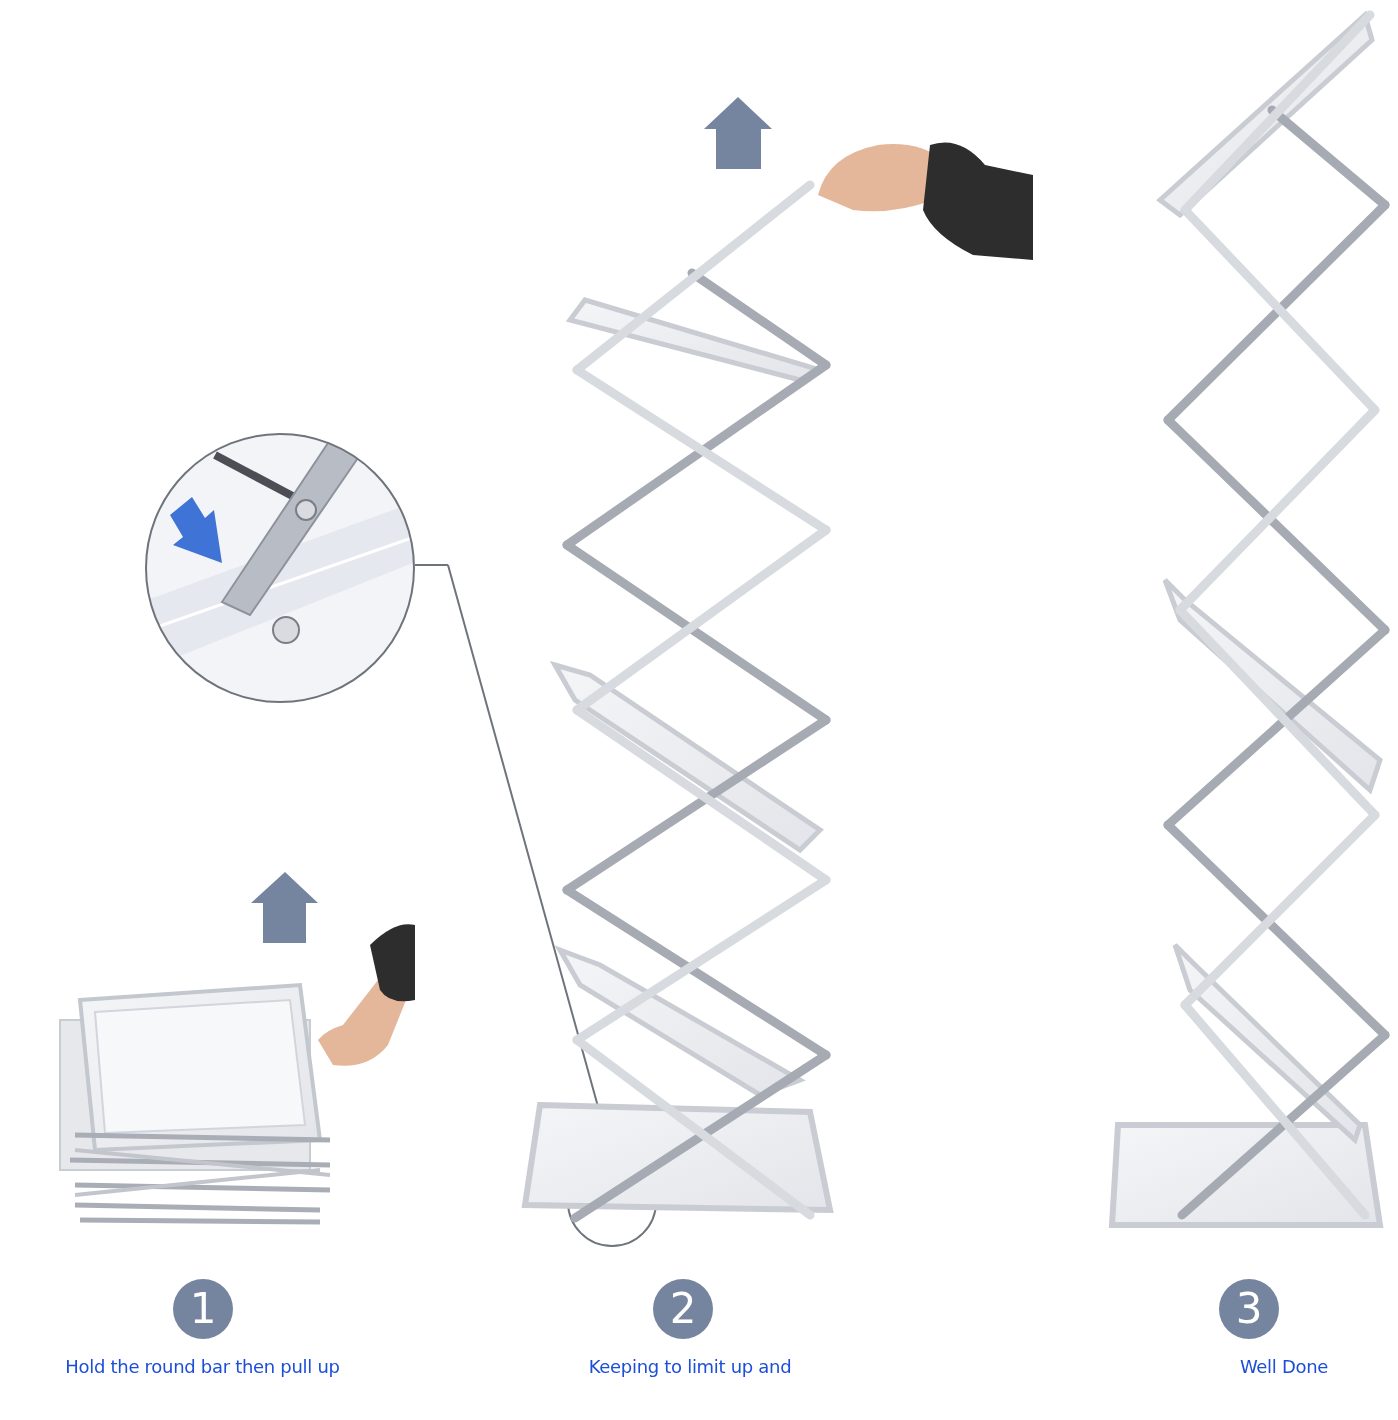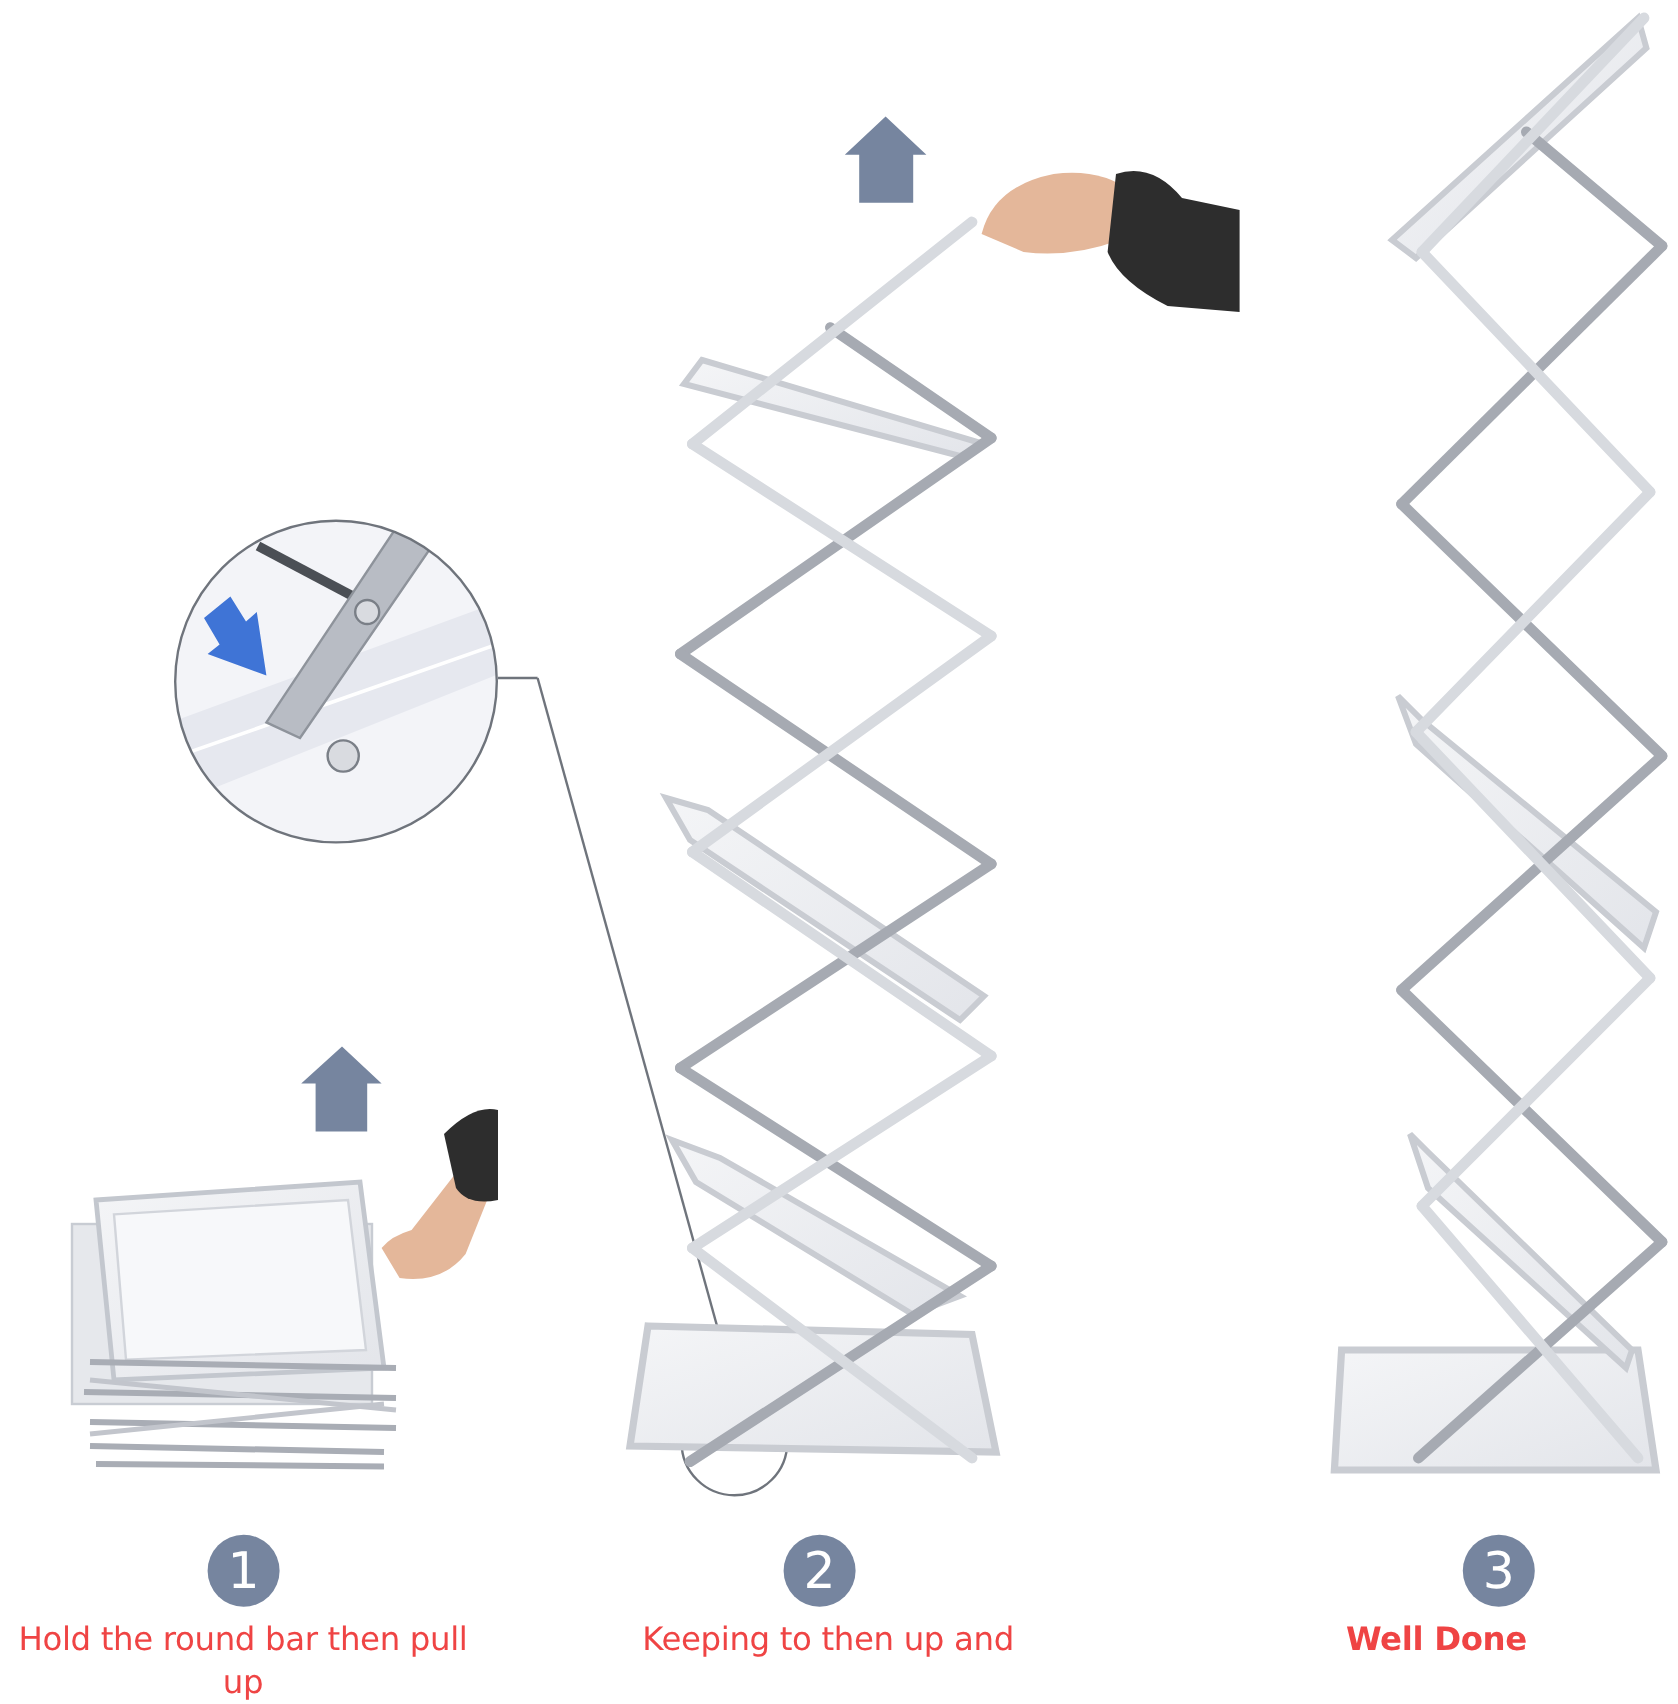--- a/index.html
+++ b/index.html
@@ -2,21 +2,21 @@
 <html><head>
 <meta charset="utf-8">
 <style>
   html, body { margin: 0; padding: 0; background: #ffffff; }
   body { width: 1398px; height: 1420px; position: relative; overflow: hidden;
          font-family: "DejaVu Sans", sans-serif; }
   .stage { position: absolute; left: 0; top: 0; width: 1398px; height: 1420px; }
   .step-badge { position: absolute; width: 60px; height: 60px; border-radius: 50%;
                 background: #76859f; color: #fff; font-size: 42px; line-height: 60px;
                 text-align: center; font-family: "DejaVu Sans", sans-serif; }
-  .step-caption { position: absolute; color: #ef4444; font-size: 27px; line-height: 36px;
+  .step-caption { position: absolute; color: #1d4ed8; font-size: 18px; line-height: 36px;
                   text-align: center; font-family: "DejaVu Sans", sans-serif; letter-spacing: -0.3px; }
 </style>
 </head>
 <body>
 
 <div class="stage">
 <svg width="1398" height="1420" viewBox="0 0 1398 1420" xmlns="http://www.w3.org/2000/svg">
   <defs>
     <linearGradient id="shelf" x1="0" y1="0" x2="1" y2="1">
       <stop offset="0" stop-color="#f4f5f7"></stop>
@@ -123,17 +123,17 @@
       <line x1="1185" y1="1005" x2="1365" y2="1215"></line>
     </g>
   </g>
 </svg>
 
 
 <div class="step-badge" style="left:173px;top:1279px;">1</div>
 <div class="step-caption" style="left:0px;top:1349px;width:405px;">Hold the round bar then pull up</div>
 
 <div class="step-badge" style="left:653px;top:1279px;">2</div>
-<div class="step-caption" style="left:520px;top:1349px;width:340px;">Keeping to then up and</div>
+<div class="step-caption" style="left:520px;top:1349px;width:340px;">Keeping to limit up and</div>
 
 <div class="step-badge" style="left:1219px;top:1279px;">3</div>
-<div class="step-caption" style="left:1097px;top:1349px;width:200px;font-weight:bold;">Well Done</div>
+<div class="step-caption" style="left:1184px;top:1349px;width:200px;">Well Done</div>
 </div>
 
 </body></html>

